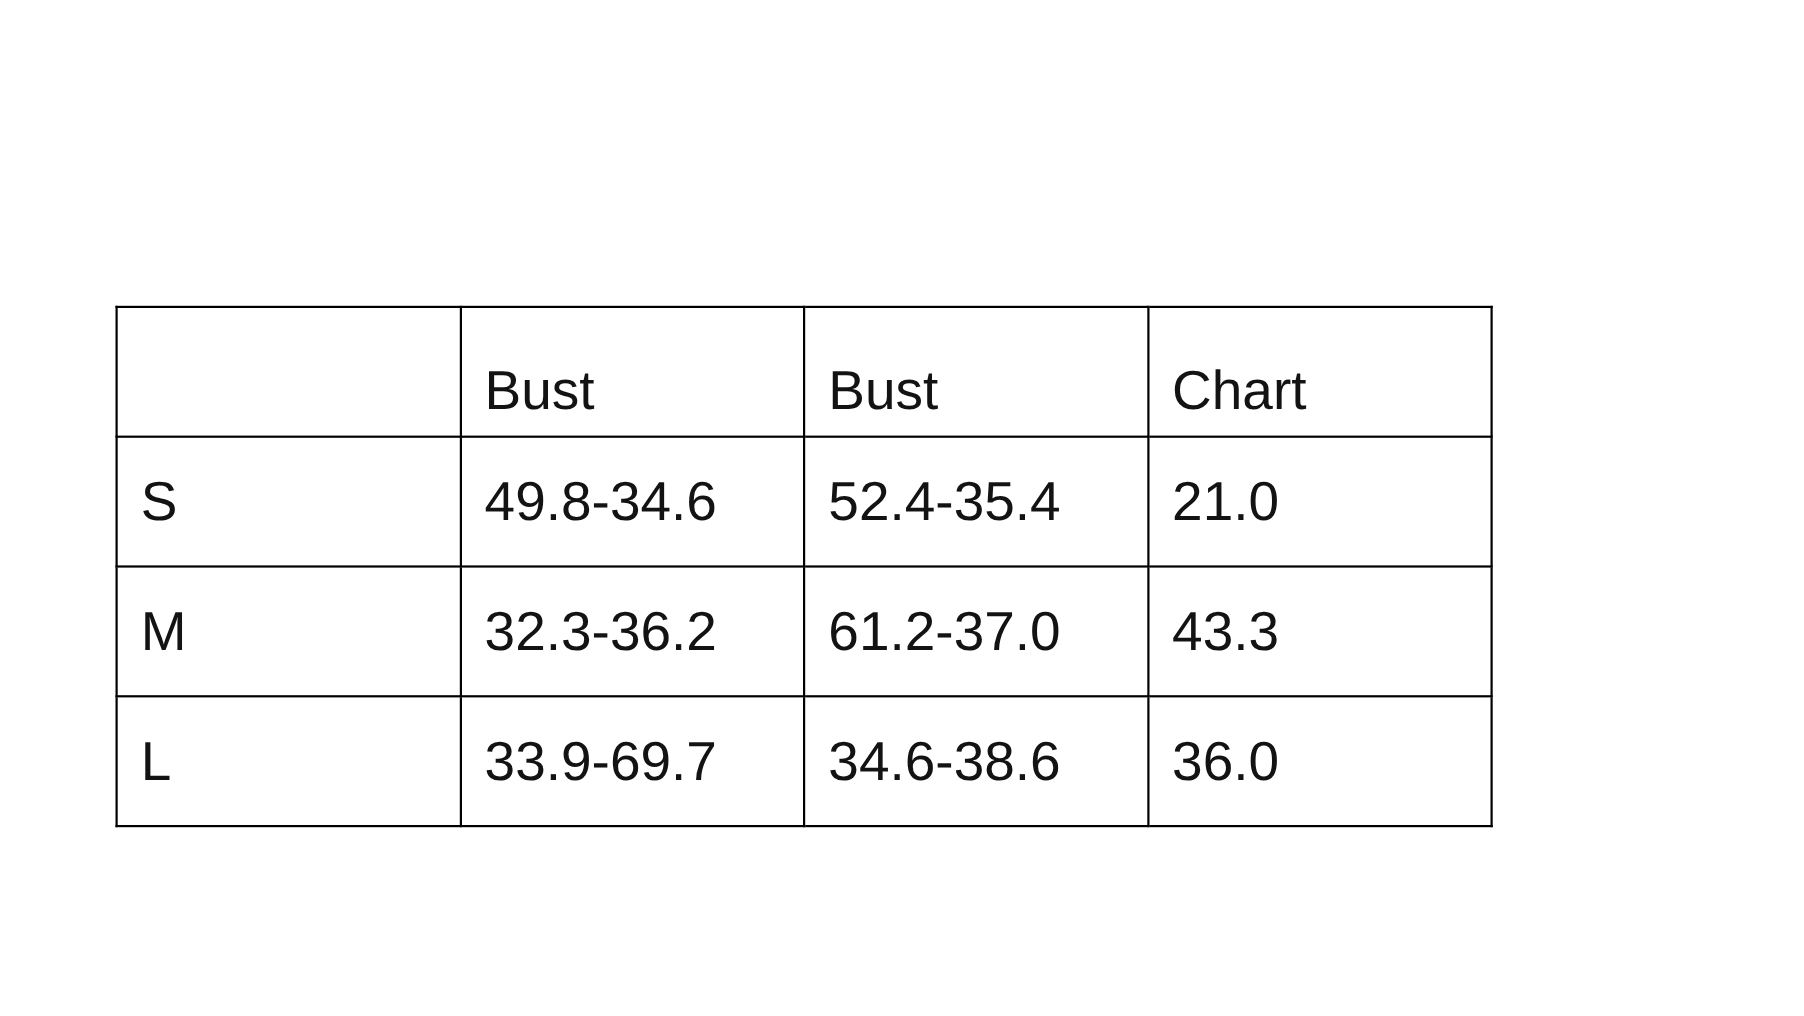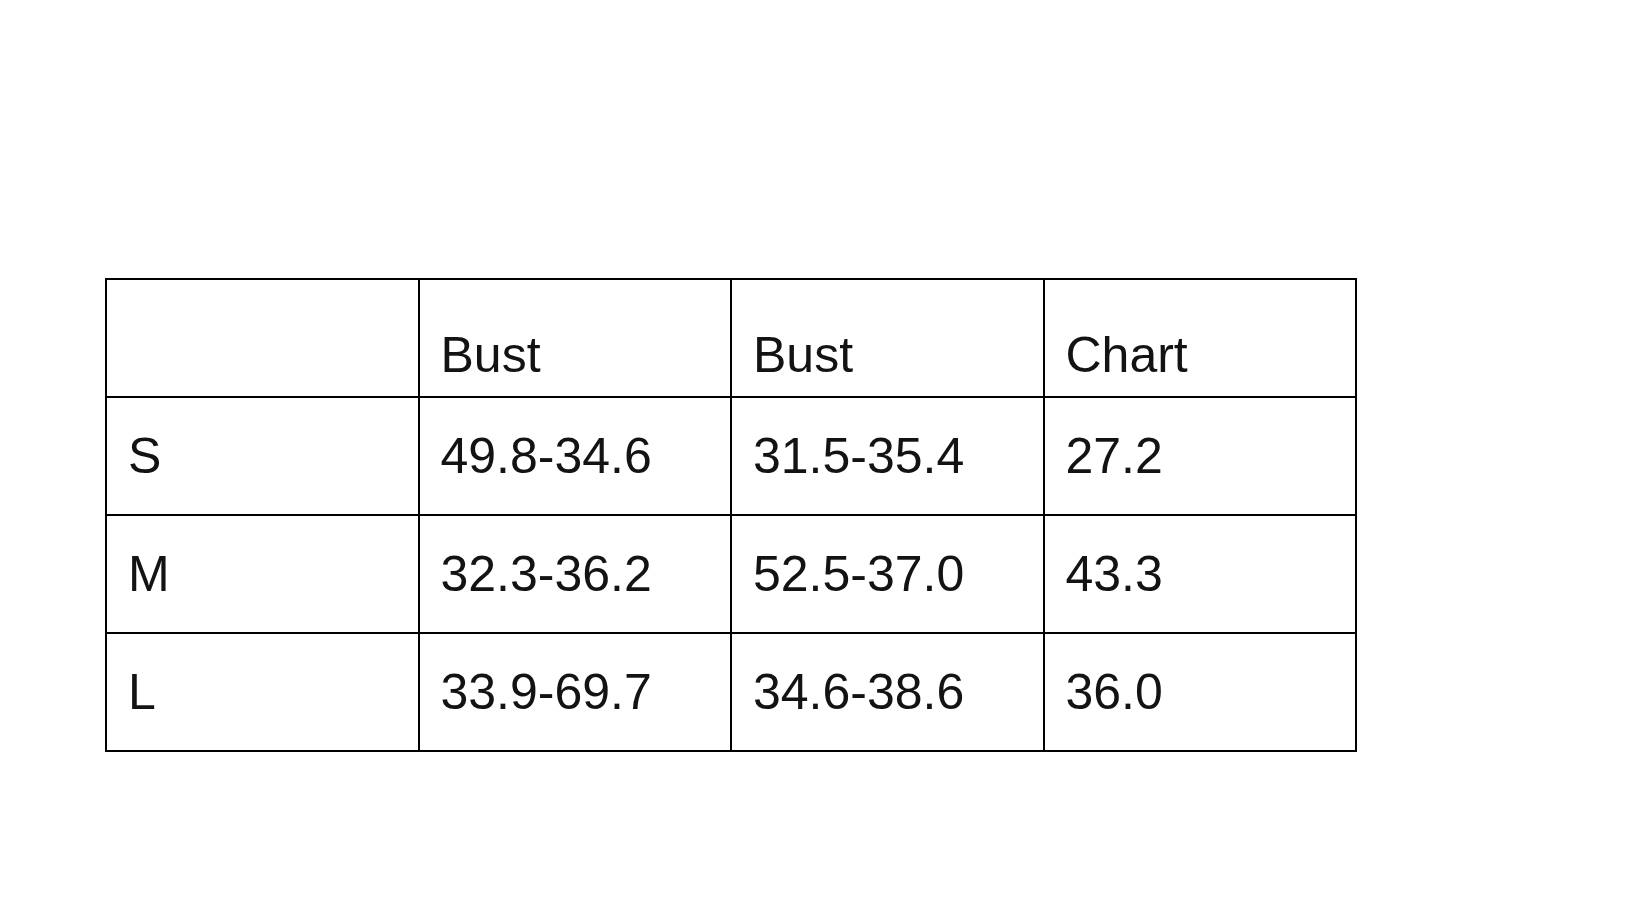--- a/index.html
+++ b/index.html
@@ -71,27 +71,27 @@
         <th></th>
         <th>Bust</th>
         <th>Bust</th>
         <th>Chart</th>
       </tr>
     </thead>
     <tbody>
       <tr>
         <td>S</td>
         <td>49.8-34.6</td>
-        <td>31.5-35.4</td>
-        <td>27.2</td>
+        <td>52.4-35.4</td>
+        <td>21.0</td>
       </tr>
       <tr>
         <td>M</td>
         <td>32.3-36.2</td>
-        <td>52.5-37.0</td>
+        <td>61.2-37.0</td>
         <td>43.3</td>
       </tr>
       <tr>
         <td>L</td>
         <td>33.9-69.7</td>
         <td>34.6-38.6</td>
         <td>36.0</td>
       </tr>
     </tbody>
   </table>

